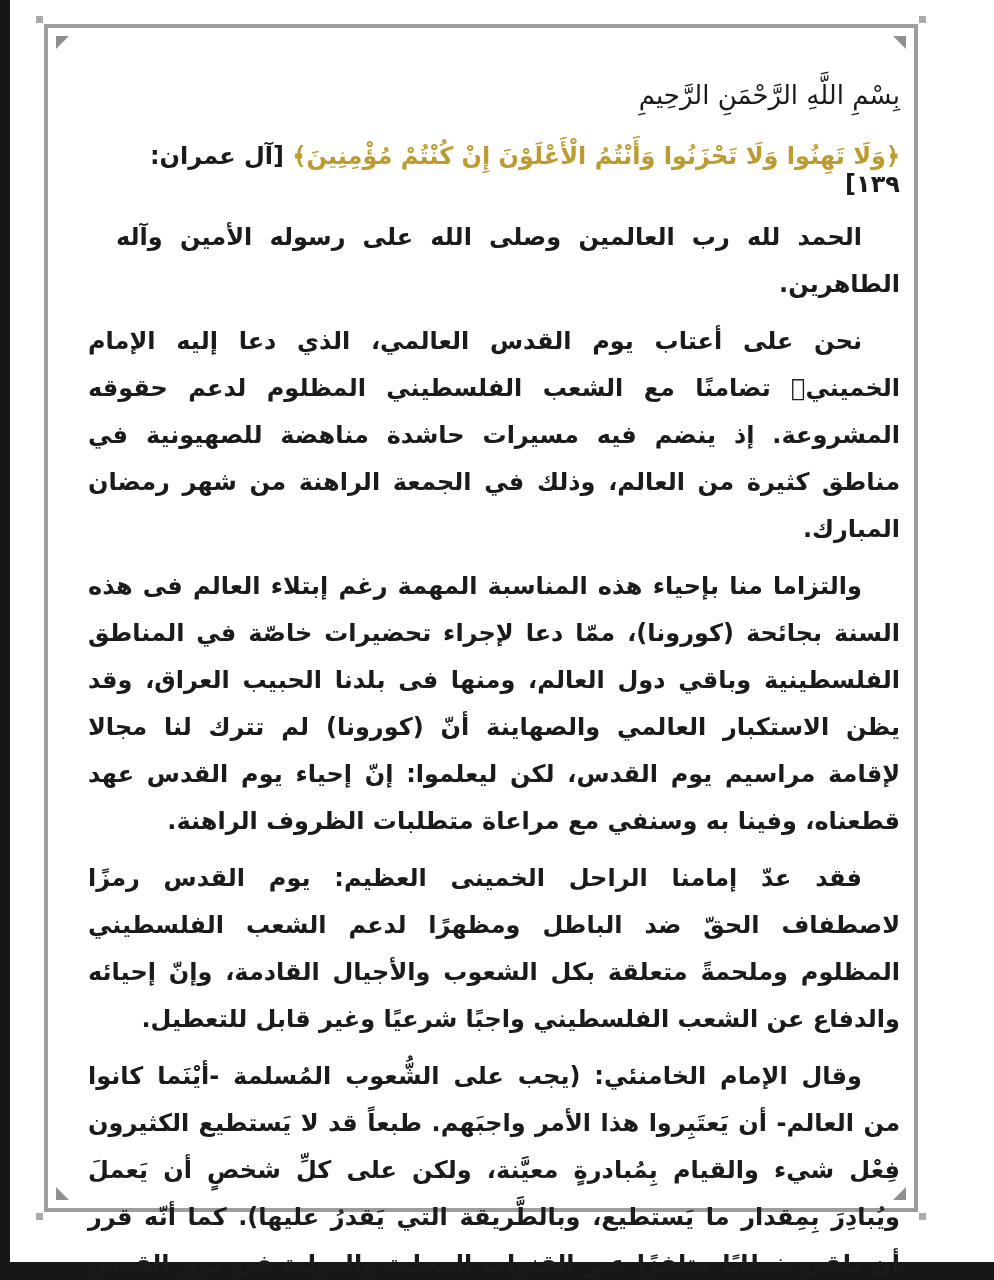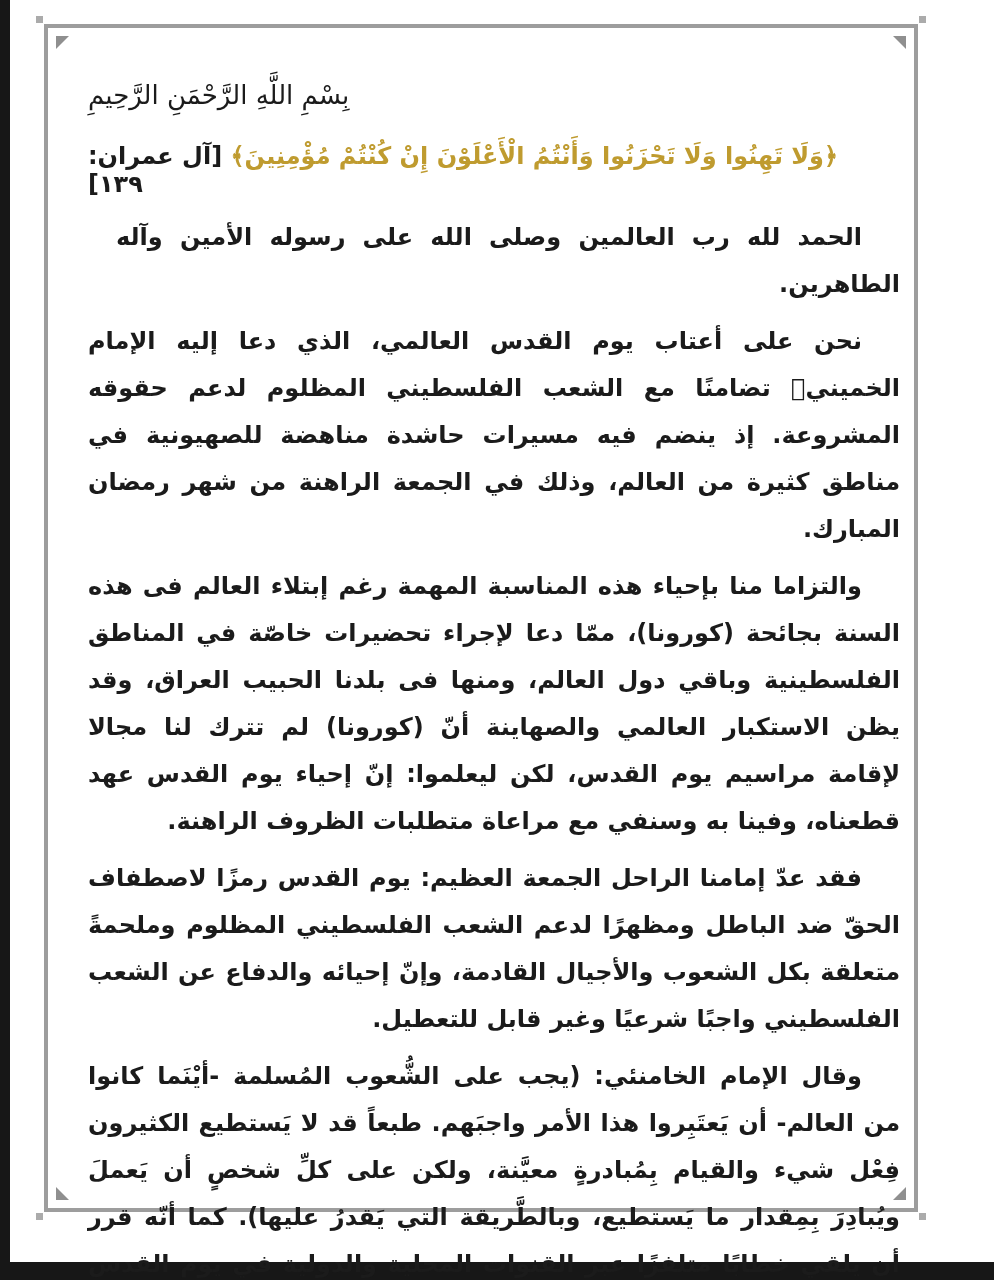--- a/index.html
+++ b/index.html
@@ -30,26 +30,26 @@
   .tri.br{bottom:8px;right:8px;border-bottom:13px solid #8f8f8f;border-left:13px solid transparent;}
 
   
   .content{
     position:absolute;top:28px;left:48px;width:866px;
     box-sizing:border-box;
     padding:0 14px 0 40px;
     direction:rtl;
   }
   .bismillah{
-    text-align:left;
+    text-align:right;
     font-size:26px;font-weight:400;
     margin:52px 0 0 0;
   }
   .verse-line{
-    text-align:left;
+    text-align:right;
     font-size:24px;font-weight:700;
     margin:32px 0 0 0;
   }
   .verse{color:#bf9b2f;}
   .ref{color:#1b1b1b;}
   .para{
     font-size:24px;font-weight:700;
     line-height:47px;
     text-align:justify;
     text-indent:38px;
@@ -79,16 +79,16 @@
 
   <p class="verse-line">
     <span class="verse">﴿وَلَا تَهِنُوا وَلَا تَحْزَنُوا وَأَنْتُمُ الْأَعْلَوْنَ إِنْ كُنْتُمْ مُؤْمِنِينَ﴾</span>
     <span class="ref">[آل عمران: ١٣٩]</span>
   </p>
 
   <p class="para hamd">الحمد لله رب العالمين وصلى الله على رسوله الأمين وآله الطاهرين.</p>
 
   <p class="para">نحن على أعتاب يوم القدس العالمي، الذي دعا إليه الإمام الخمينيؓ تضامنًا مع الشعب الفلسطيني المظلوم لدعم حقوقه المشروعة. إذ ينضم فيه مسيرات حاشدة مناهضة للصهيونية في مناطق كثيرة من العالم، وذلك في الجمعة الراهنة من شهر رمضان المبارك.</p>
   <p class="para">والتزاما منا بإحياء هذه المناسبة المهمة رغم إبتلاء العالم فى هذه السنة بجائحة (كورونا)، ممّا دعا لإجراء تحضيرات خاصّة في المناطق الفلسطينية وباقي دول العالم، ومنها فى بلدنا الحبيب العراق، وقد يظن الاستكبار العالمي والصهاينة أنّ (كورونا) لم تترك لنا مجالا لإقامة مراسيم يوم القدس، لكن ليعلموا: إنّ إحياء يوم القدس عهد قطعناه، وفينا به وسنفي مع مراعاة متطلبات الظروف الراهنة.</p>
-  <p class="para">فقد عدّ إمامنا الراحل الجمعة العظيم: يوم القدس رمزًا لاصطفاف الحقّ ضد الباطل ومظهرًا لدعم الشعب الفلسطيني المظلوم وملحمةً متعلقة بكل الشعوب والأجيال القادمة، وإنّ إحيائه والدفاع عن الشعب الفلسطيني واجبًا شرعيًا وغير قابل للتعطيل.</p>
+  <p class="para">فقد عدّ إمامنا الراحل الخمينى العظيم: يوم القدس رمزًا لاصطفاف الحقّ ضد الباطل ومظهرًا لدعم الشعب الفلسطيني المظلوم وملحمةً متعلقة بكل الشعوب والأجيال القادمة، وإنّ إحيائه والدفاع عن الشعب الفلسطيني واجبًا شرعيًا وغير قابل للتعطيل.</p>
   <p class="para">وقال الإمام الخامنئي: (يجب على الشُّعوب المُسلمة -أيْنَما كانوا من العالم- أن يَعتَبِروا هذا الأمر واجبَهم. طبعاً قد لا يَستطيع الكثيرون فِعْل شيء والقيام بِمُبادرةٍ معيَّنة، ولكن على كلِّ شخصٍ أن يَعملَ ويُبادِرَ بِمِقدار ما يَستطيع، وبالطَّريقة التي يَقدرُ عليها). كما أنّه قرر أن يلقي خطابًا متلفزًا عبر القنوات المحلية والدولية في يوم القدس العالمي، فينبغى لنا أن نوظّف إرشاداته في هذا المجال.</p>
 
 </div>
 
 </body></html>

